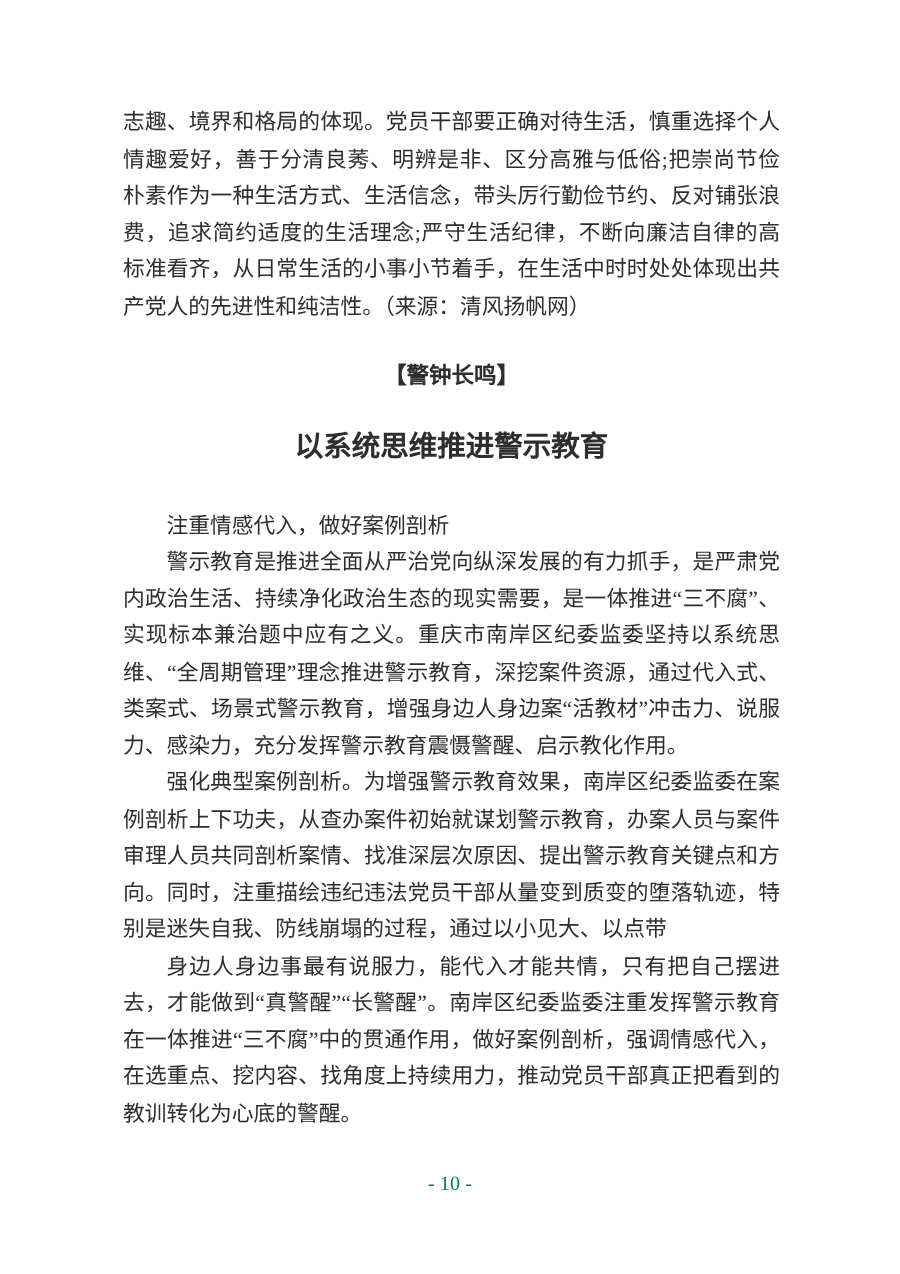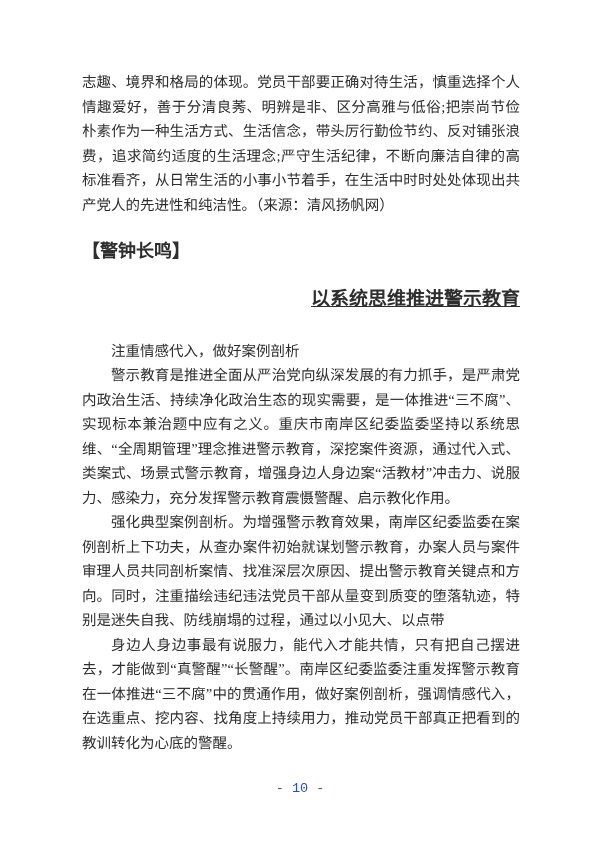--- a/index.html
+++ b/index.html
@@ -23,43 +23,42 @@
     font-size: 14.5px;
     line-height: 24.5px;
     text-align: justify;
     text-justify: inter-character;
     margin: 0;
   }
   .indent {
     text-indent: 2em;
   }
   .section-label {
-    font-size: 18px;
+    font-size: 15px;
     line-height: 24.5px;
     font-weight: bold;
     margin: 22px 0 0 0;
+    text-align: center;
   }
   .article-title {
     font-size: 19px;
     line-height: 30px;
     font-weight: bold;
-    text-align: right;
+    text-align: center;
     margin: 20px 0 25px 0;
-    text-decoration: underline;
   }
   .page-number {
     position: absolute;
     left: 0;
     right: 0;
     bottom: 44px;
     text-align: center;
     font-size: 13.5px;
     line-height: 18px;
-    color: #1d4ed8;
-    font-family: Liberation Mono, monospace;
+    color: #0f766e;
   }
 </style>
 </head>
 <body>
 
 <div class="page">
 
   <p class="body-par">志趣、境界和格局的体现。党员干部要正确对待生活，慎重选择个人情趣爱好，善于分清良莠、明辨是非、区分高雅与低俗;把崇尚节俭朴素作为一种生活方式、生活信念，带头厉行勤俭节约、反对铺张浪费，追求简约适度的生活理念;严守生活纪律，不断向廉洁自律的高标准看齐，从日常生活的小事小节着手，在生活中时时处处体现出共产党人的先进性和纯洁性。（来源：清风扬帆网）</p>
 
   <p class="section-label">【警钟长鸣】</p>

